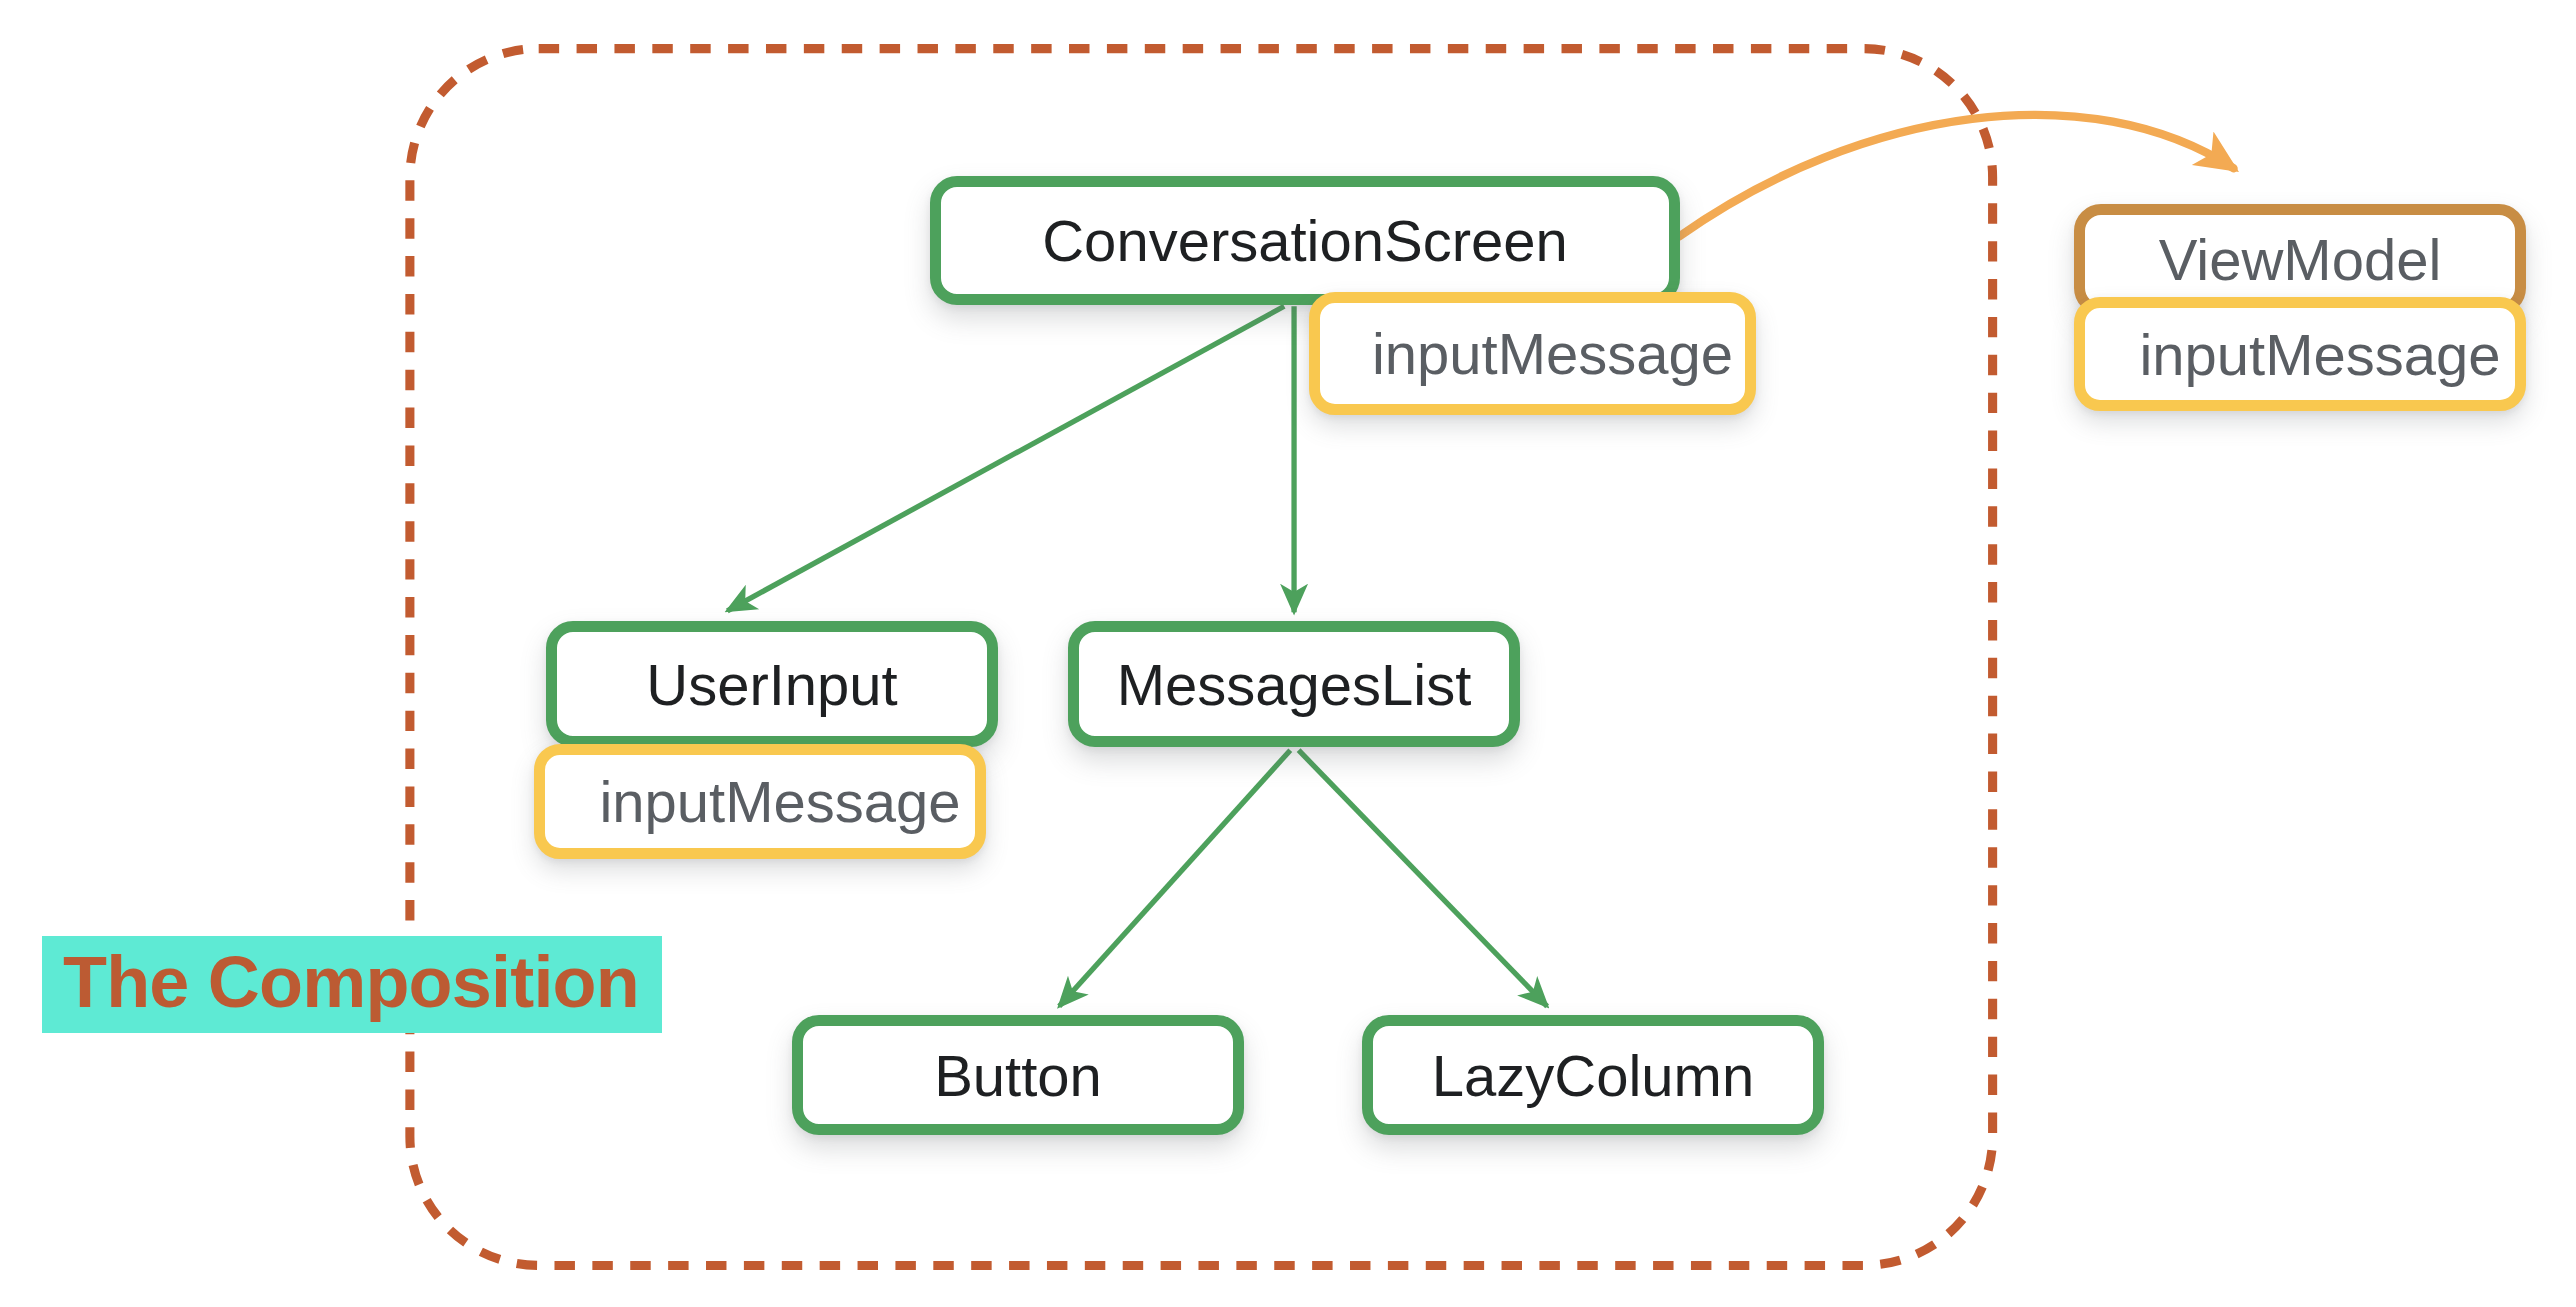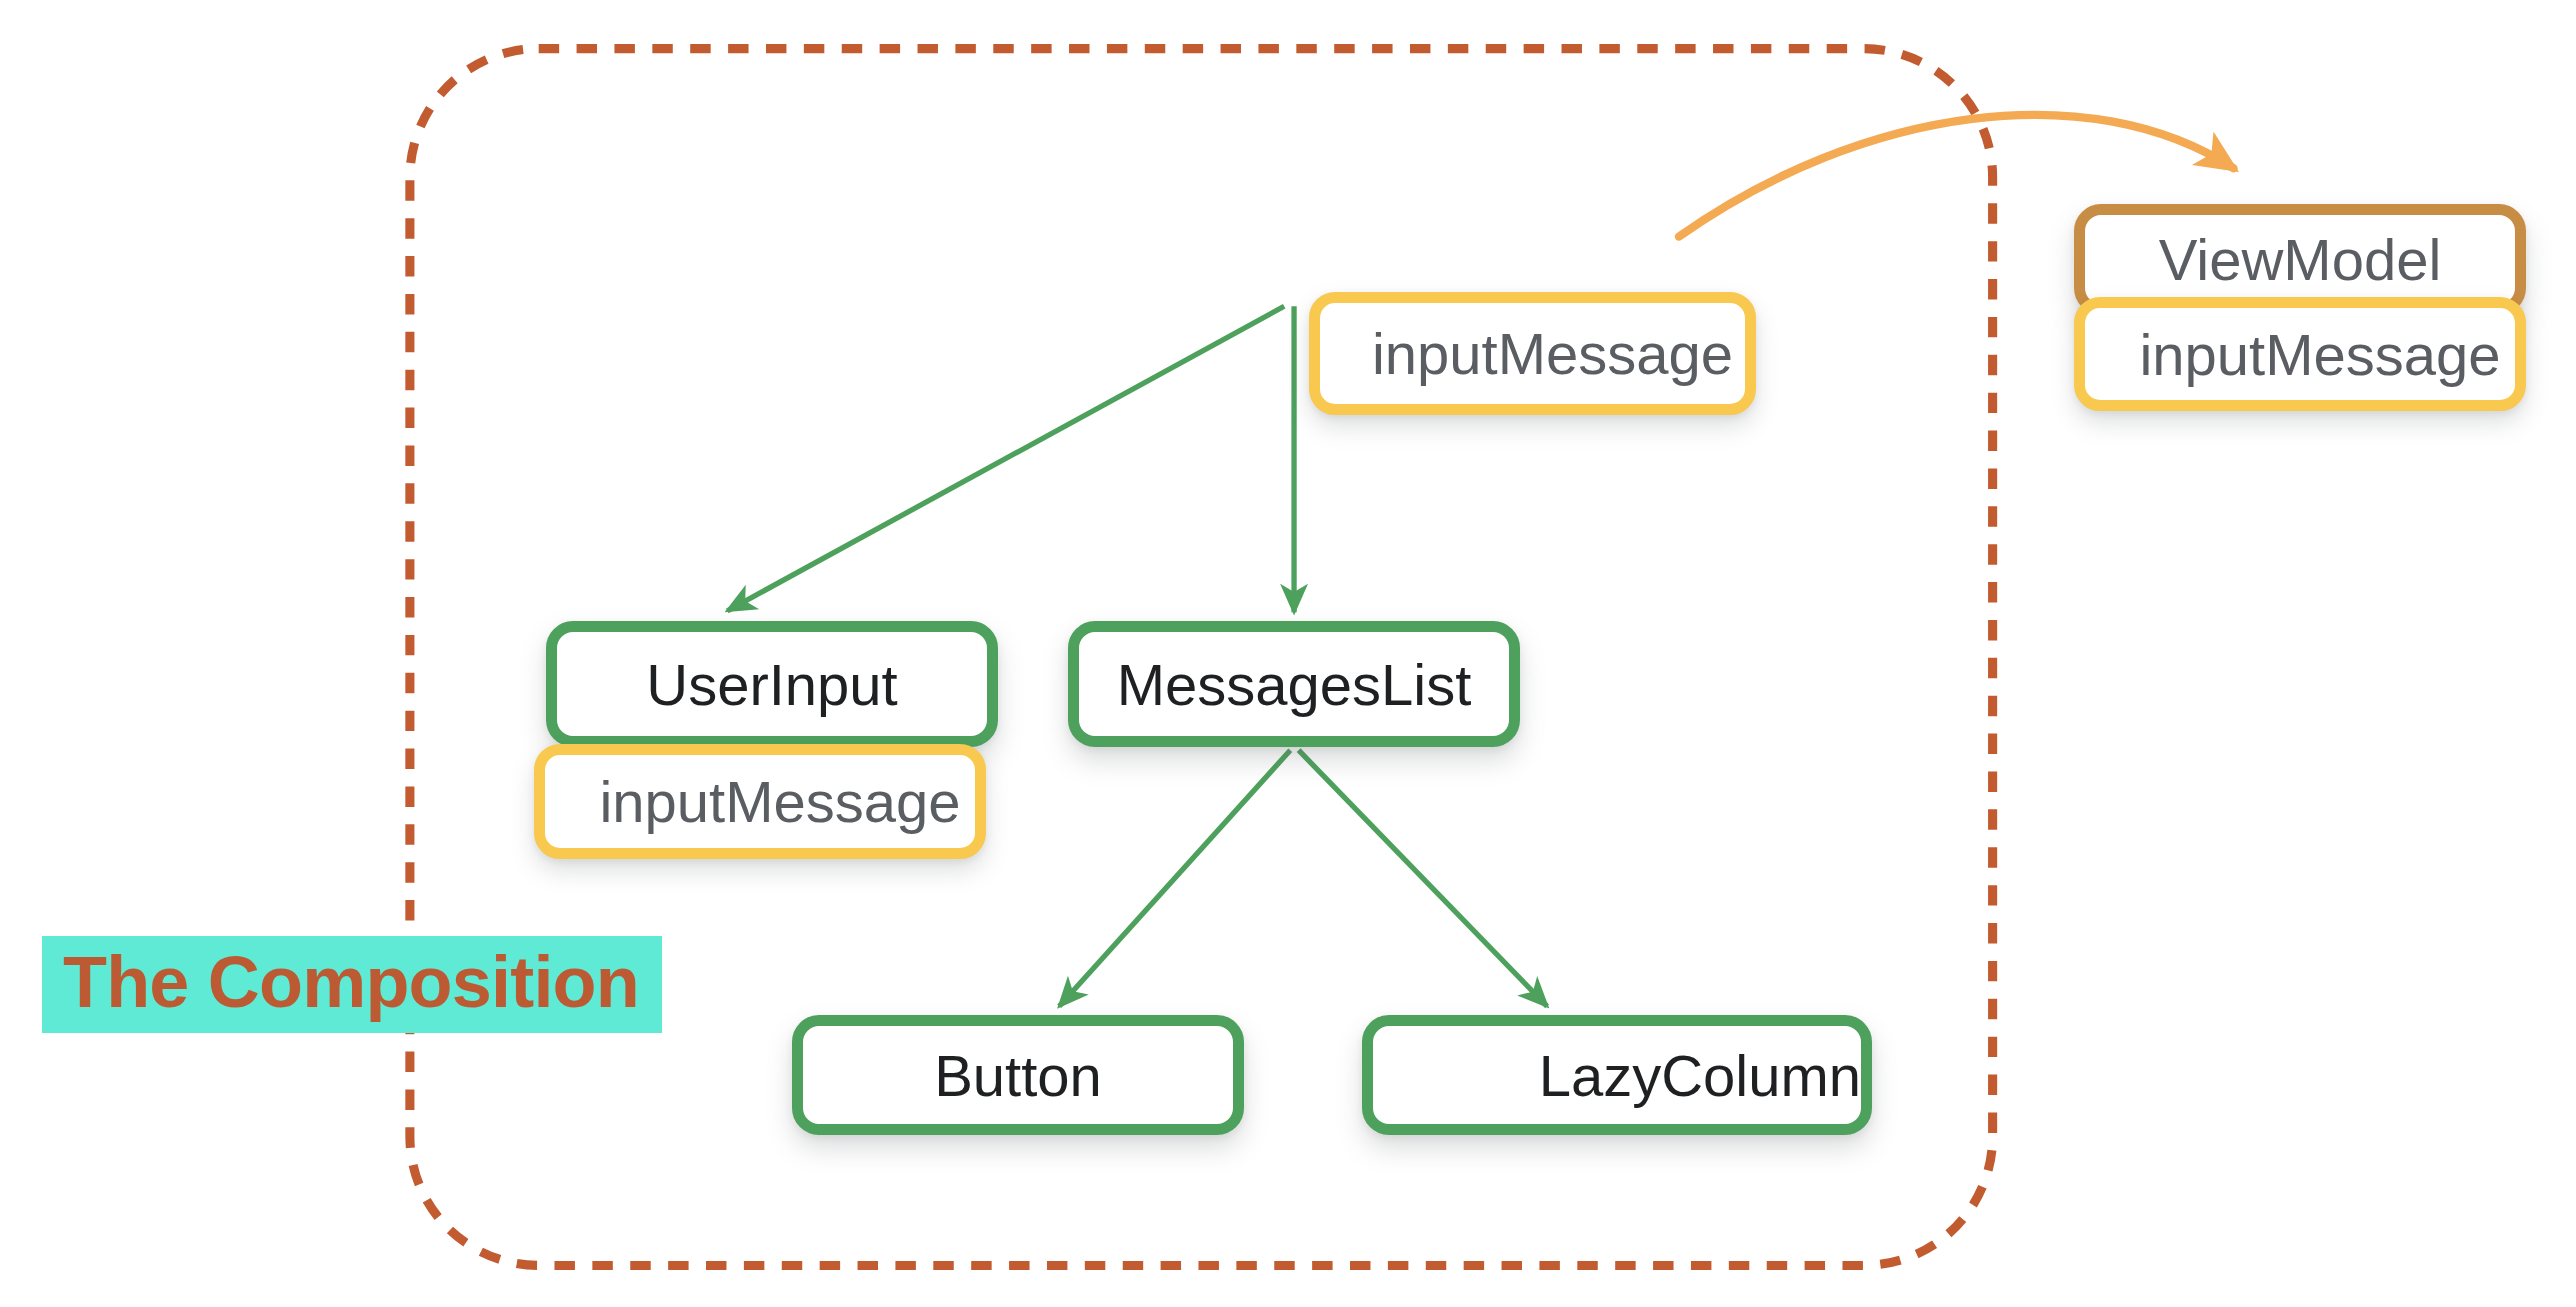--- a/index.html
+++ b/index.html
@@ -54,21 +54,21 @@
   }
   
   #n-conversation { left: 930px; top: 176px;  width: 750px; height: 129px; }
   #b-conversation { left: 1309px; top: 292px;  width: 447px; height: 123px; }
   #n-viewmodel    { left: 2074px; top: 184px;  width: 452px; height: 111px; }
   #b-viewmodel    { left: 2074px; top: 297px;  width: 452px; height: 114px; }
   #n-userinput    { left: 546px;  top: 621px;  width: 452px; height: 126px; }
   #b-userinput    { left: 534px;  top: 744px;  width: 452px; height: 115px; }
   #n-messageslist { left: 1068px; top: 621px;  width: 452px; height: 126px; }
   #n-button       { left: 792px; top: 1015px; width: 452px; height: 120px; }
-  #n-lazycolumn   { left: 1362px; top: 1015px; width: 510px; height: 120px; justify-content: flex-end; }
+  #n-lazycolumn   { left: 1362px; top: 1015px; width: 462px; height: 120px; }
 
   #diagram-title {
     position: absolute;
     left: 42px;
     top: 936px;
     font-size: 72px;
     font-weight: bold;
     line-height: 1.05;
     letter-spacing: -0.8px;
     color: var(--title-rust);
@@ -99,20 +99,23 @@
 
     <line x1="1708" y1="404" x2="1708" y2="808" style="stroke: var(--green);" stroke-width="7" marker-end="url(#ah-green)"></line>
 
     <line x1="1703" y1="990" x2="1398" y2="1328" style="stroke: var(--green);" stroke-width="7" marker-end="url(#ah-green)"></line>
 
     <line x1="1714" y1="990" x2="2042" y2="1328" style="stroke: var(--green);" stroke-width="7" marker-end="url(#ah-green)"></line>
 
     <path d="M 2216 312 C 2460 140, 2760 100, 2948 222" fill="none" style="stroke: var(--orange);" stroke-width="11" stroke-linecap="round" marker-end="url(#ah-orange)"></path>
   </svg>
 
+  <div class="node" id="n-conversation">
+    <span>ConversationScreen</span>
+  </div>
 
   <div class="badge" id="b-conversation">
     <span>inputMessage</span>
   </div>
 
   <div class="node tan" id="n-viewmodel">
     <span>ViewModel</span>
   </div>
 
   <div class="badge" id="b-viewmodel">

